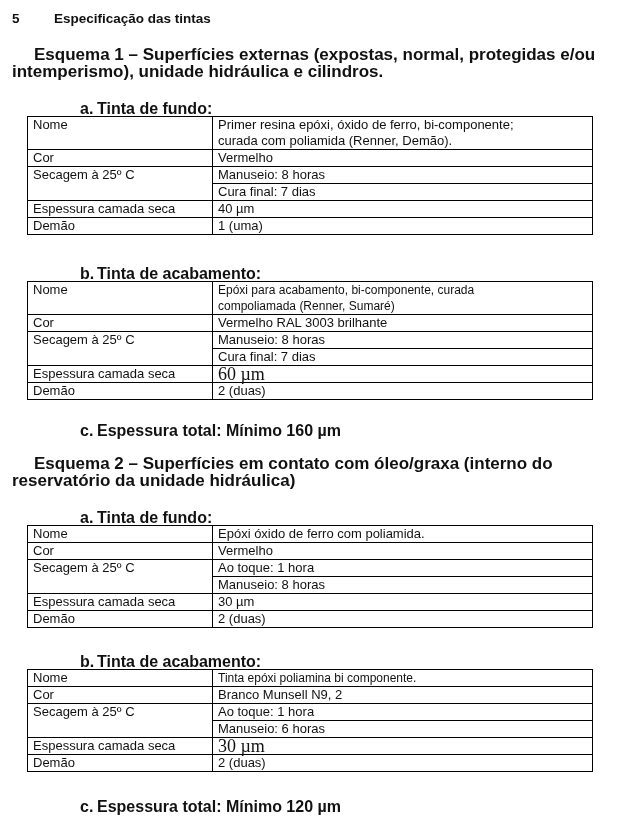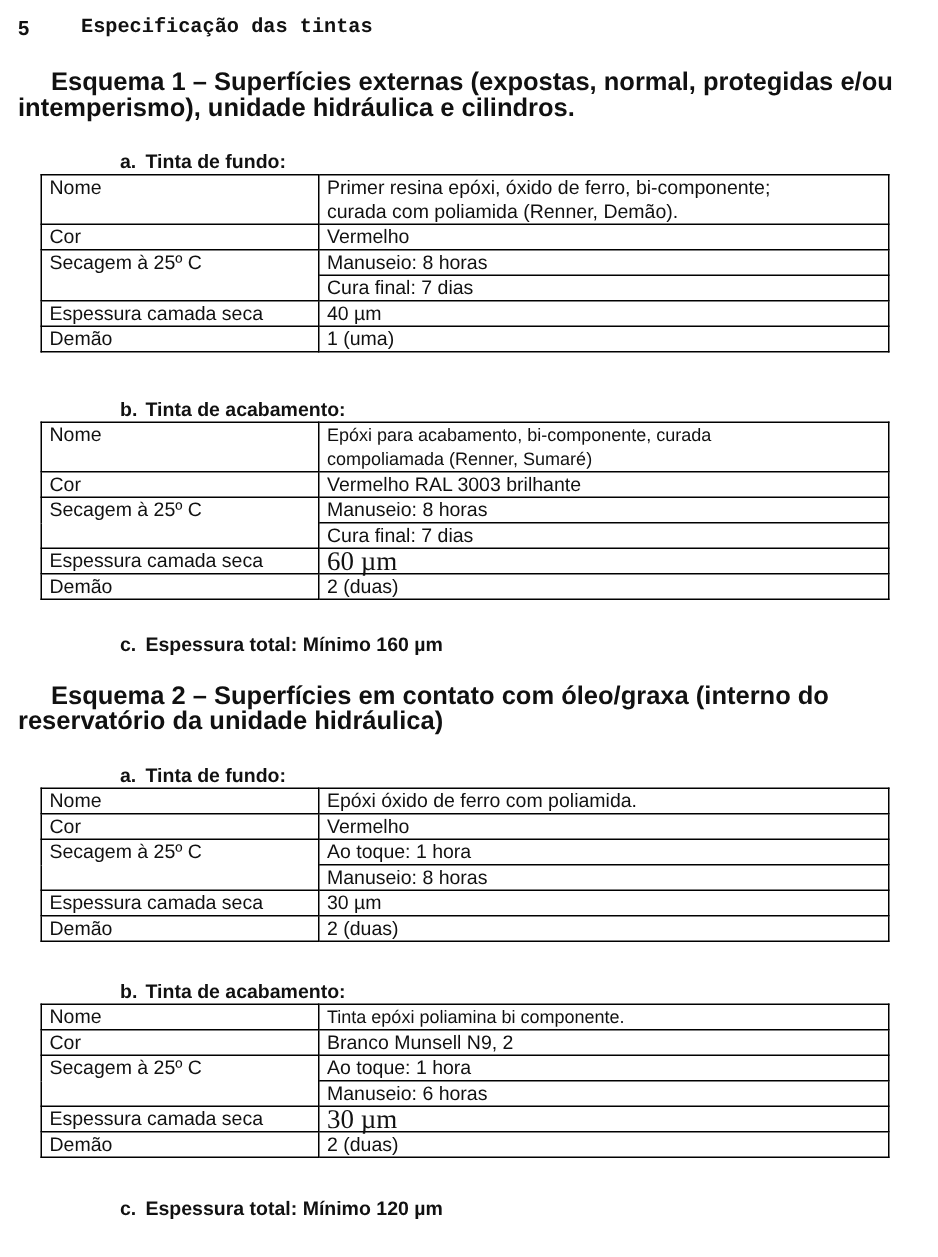--- a/index.html
+++ b/index.html
@@ -3,23 +3,23 @@
 <meta charset="utf-8">
 <style>
   html, body { margin: 0; padding: 0; background: #ffffff; }
   body {
     width: 625px; height: 838px; position: relative; overflow: hidden;
     font-family: "Liberation Sans", sans-serif; color: #111; font-size: 13px;
   }
   .abs { position: absolute; }
   .h1 { font-weight: bold; font-size: 13.5px; }
   .h1 .num { position: absolute; left: 0; }
-  .h1 .txt { position: absolute; left: 42px; white-space: nowrap; font-family: Liberation Mono, monospace; }
+  .h1 .txt { position: absolute; left: 42px; white-space: nowrap; }
   .scheme { font-weight: bold; font-size: 17px; line-height: 17px; left: 12px; width: 605px; text-indent: 22px; }
-  .sub { font-weight: bold; font-size: 13px; left: 80px; white-space: nowrap; }
+  .sub { font-weight: bold; font-size: 16px; left: 80px; white-space: nowrap; }
   .sub .letter { display: inline-block; width: 17px; }
   table.spec {
     position: absolute; left: 27px; width: 566px; border-collapse: collapse;
     font-size: 13px; line-height: 16px; border-radius: 21px;
   }
   table.spec td {
     border: 1px solid #000; padding: 0 5px; vertical-align: top; height: 16px;
   }
   table.spec td.k { width: 174px; }
   .small { font-size: 12px; margin-left: 44px; }

